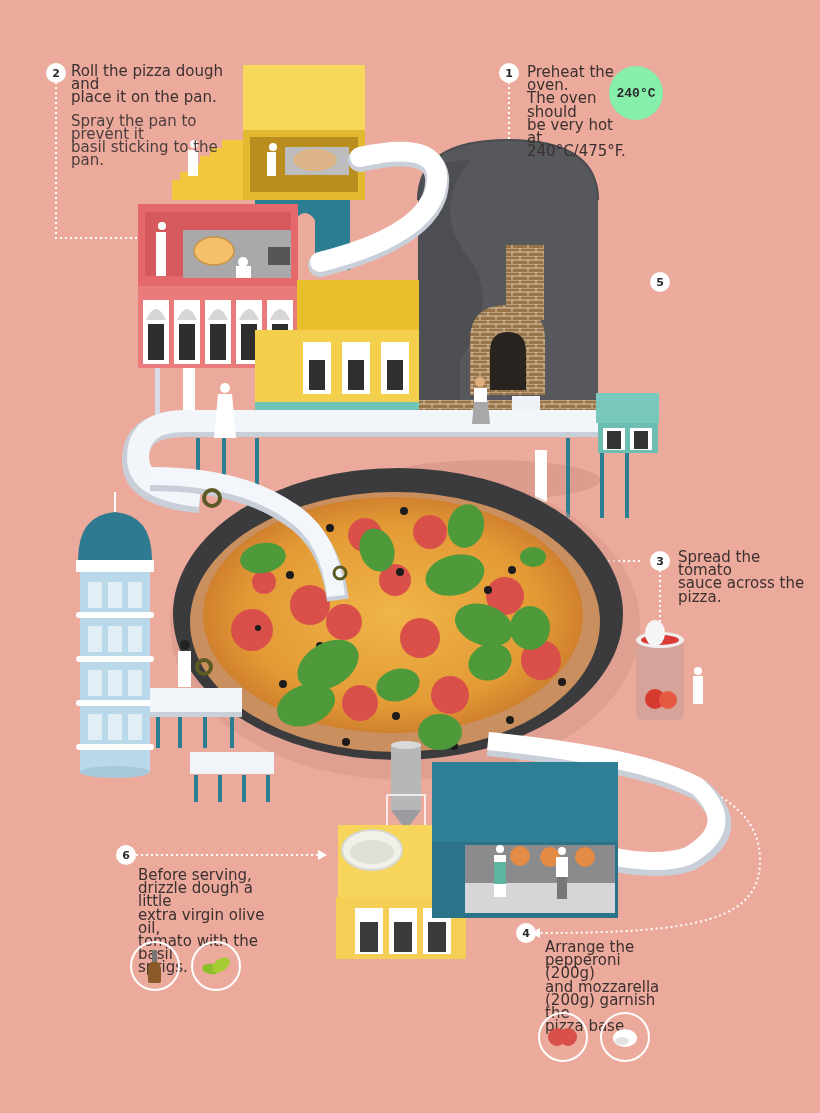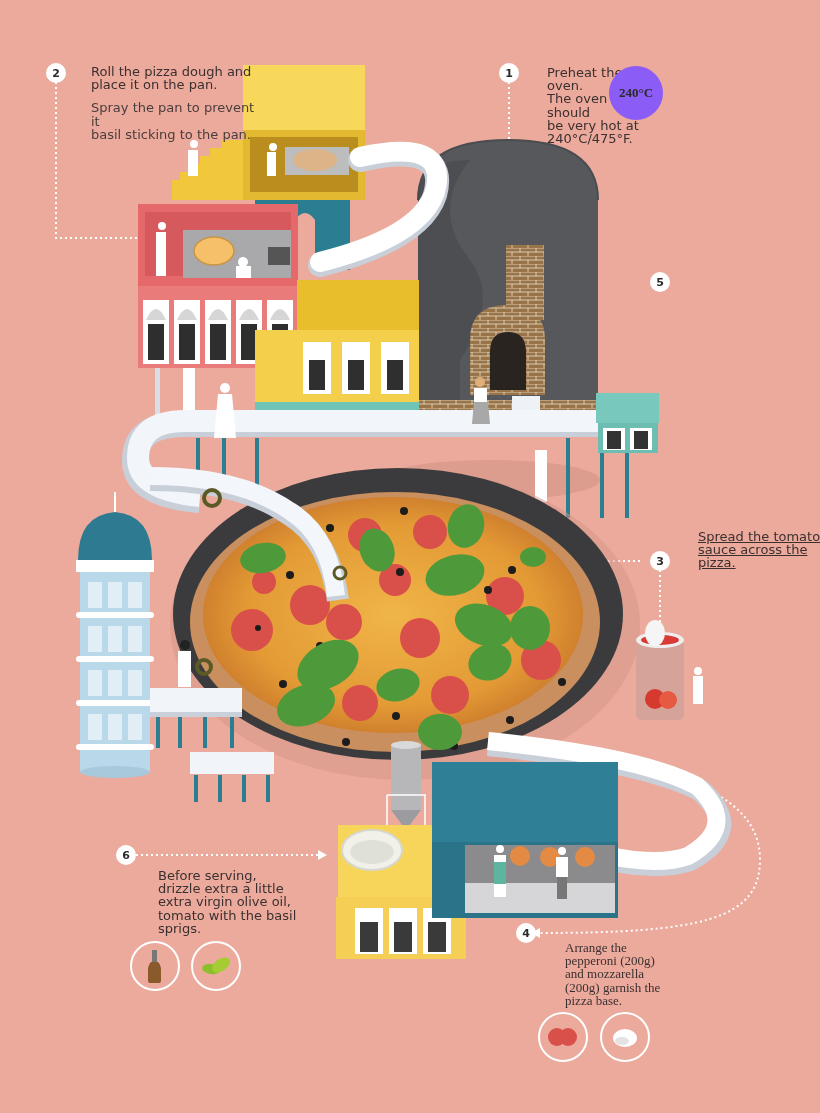--- a/index.html
+++ b/index.html
@@ -7,28 +7,28 @@
   body { background: #EBAA9C; font-family: "Liberation Sans", sans-serif; color: #3a2a2a; position: relative; }
   .canvas { position: absolute; left: 0; top: 0; width: 820px; height: 1113px; }
   svg.art { position: absolute; left: 0; top: 0; }
   .step-num {
     position: absolute; width: 20px; height: 20px; border-radius: 50%;
     background: #fff; color: #2b2b2b; font-weight: 700; font-size: 11px;
     display: flex; align-items: center; justify-content: center;
     font-family: "DejaVu Sans", sans-serif;
   }
   .step-text {
-    position: absolute; font-size: 13px; line-height: 13.2px; color: #3b3030;
-    font-family: "DejaVu Sans", sans-serif; font-weight: 400; margin-left: 20px;
+    position: absolute; font-size: 15px; line-height: 13.2px; color: #3b3030;
+    font-family: "DejaVu Sans", sans-serif; font-weight: 400;
   }
   .step-text .note { display: block; margin-top: 10px; color: #4a3d3d; }
   .temp-badge {
     position: absolute; left: 609px; top: 66px; width: 54px; height: 54px;
-    border-radius: 50%; background: #8b5cf6; color: #2b2b2b;
-    font-family: Liberation Serif, serif; font-weight: 700; font-size: 13px;
+    border-radius: 50%; background: #86efac; color: #2b2b2b;
+    font-family: Liberation Mono, monospace; font-weight: 700; font-size: 13px;
     display: flex; align-items: center; justify-content: center;
   }
   .ingr {
     position: absolute; width: 50px; height: 50px; border-radius: 50%;
     border: 2.5px solid #fff; background: transparent;
   }
 </style>
 </head>
 <body>
 
@@ -352,49 +352,49 @@
   <span>Preheat the oven.</span><br>
   <span>The oven should</span><br>
   <span>be very hot at</span><br>
   <span>240°C/475°F.</span>
 </div>
 <div class="temp-badge">240°C</div>
 
 <div class="step-num" style="left:650px;top:272px;">5</div>
 
 <div class="step-num" style="left:650px;top:551px;">3</div>
-<div class="step-text" style="left:678px;top:530px;width:130px;text-decoration:underline;">
+<div class="step-text" style="left:678px;top:551px;width:130px;">
   <span>Spread the tomato</span><br>
   <span>sauce across the</span><br>
   <span>pizza.</span>
 </div>
 
 <div class="step-num" style="left:116px;top:845px;">6</div>
 <div class="step-text" style="left:138px;top:869px;width:150px;">
   <span>Before serving,</span><br>
-  <span>drizzle extra a little</span><br>
+  <span>drizzle dough a little</span><br>
   <span>extra virgin olive oil,</span><br>
   <span>tomato with the basil</span><br>
   <span>sprigs.</span>
 </div>
 <div class="ingr" style="left:130px;top:941px;">
   <svg width="46" height="46" viewBox="0 0 46 46">
         <rect x="20" y="7" width="5" height="12" fill="#777"></rect>
         <path d="M19 19 Q16 22 16 27 V38 Q16 40 18 40 H27 Q29 40 29 38 V27 Q29 22 26 19Z" fill="#8b5a2b"></path>
       </svg>
 </div>
 <div class="ingr" style="left:191px;top:941px;">
   <svg width="46" height="46" viewBox="0 0 46 46">
         <ellipse cx="18" cy="26" rx="9" ry="5" fill="#8cbf2a" transform="rotate(10 18 26)"></ellipse>
         <ellipse cx="28" cy="22" rx="10" ry="6" fill="#a5cc32" transform="rotate(-35 28 22)"></ellipse>
       </svg>
 </div>
 
 <div class="step-num" style="left:516px;top:923px;">4</div>
-<div class="step-text" style="left:545px;top:941px;width:130px;font-family:Liberation Serif, serif;">
+<div class="step-text" style="left:545px;top:941px;width:130px;">
   <span>Arrange the</span><br>
   <span>pepperoni (200g)</span><br>
   <span>and mozzarella</span><br>
   <span>(200g) garnish the</span><br>
   <span>pizza base.</span>
 </div>
 <div class="ingr" style="left:538px;top:1012px;">
   <svg width="46" height="46" viewBox="0 0 46 46">
         <circle cx="17" cy="23" r="9" fill="#d9504a"></circle>
         <circle cx="28" cy="23" r="9" fill="#d9504a"></circle>

